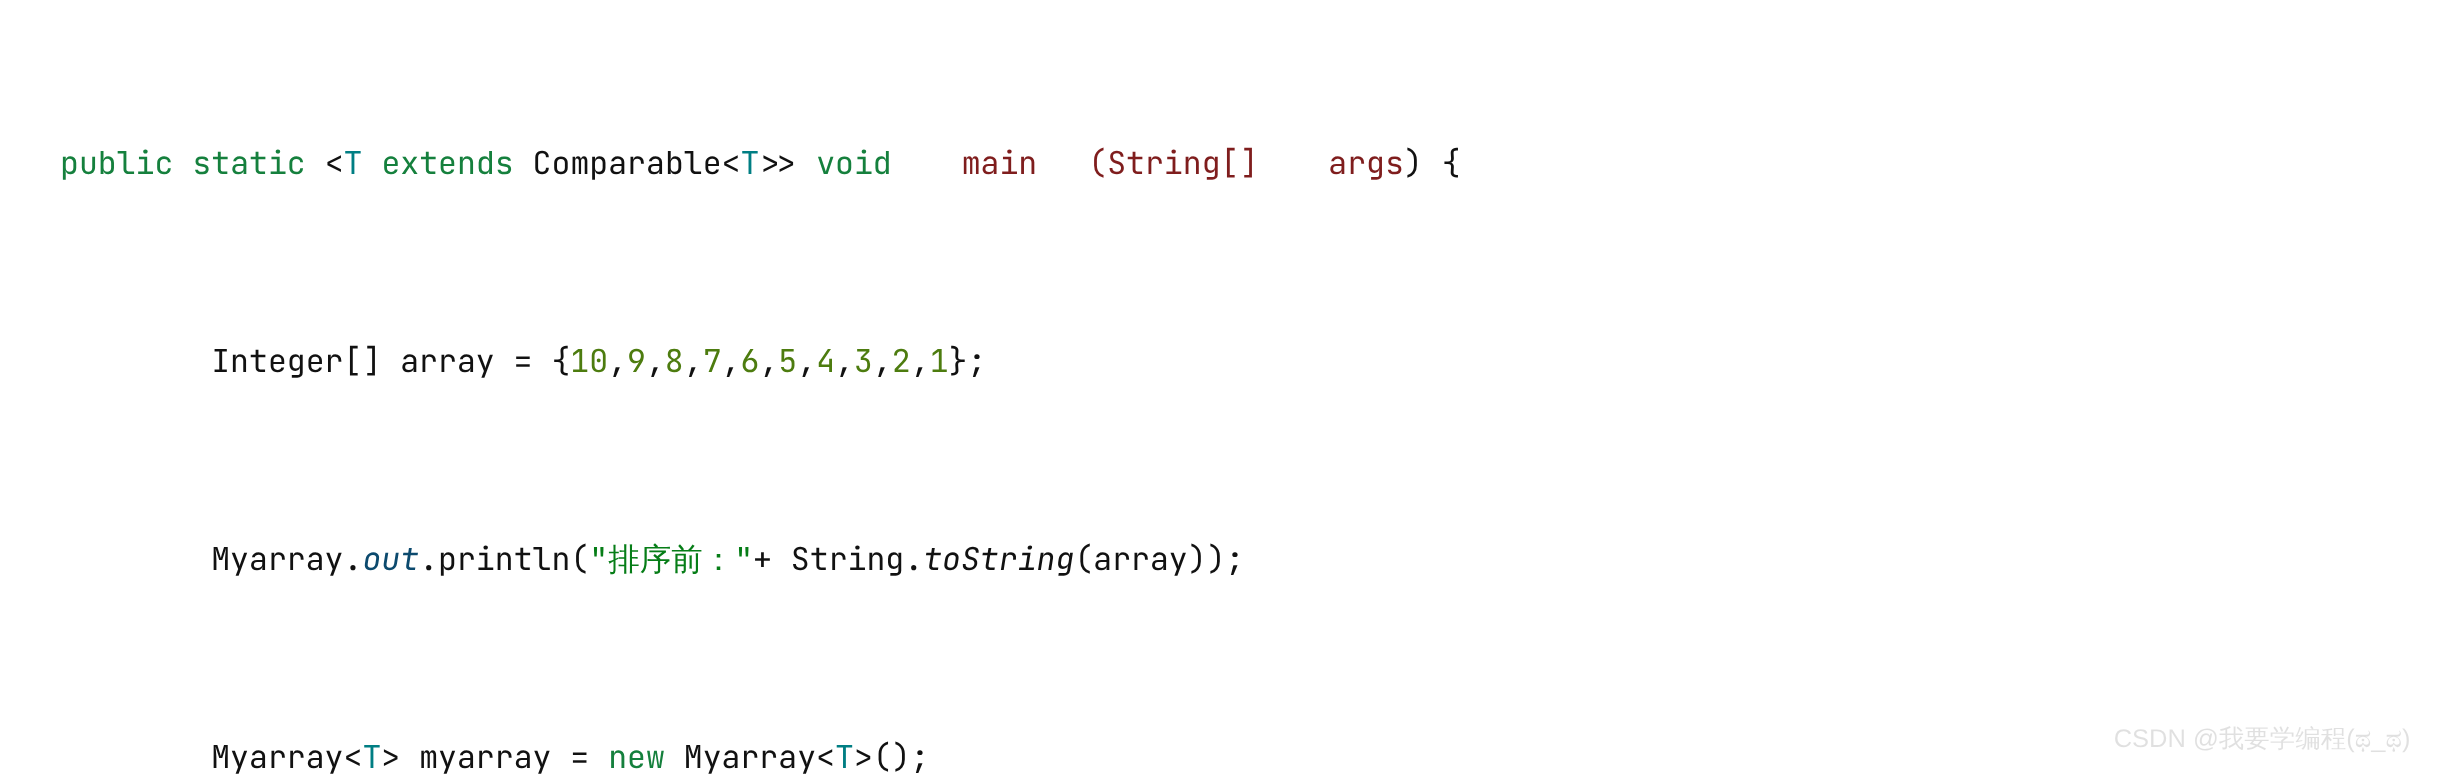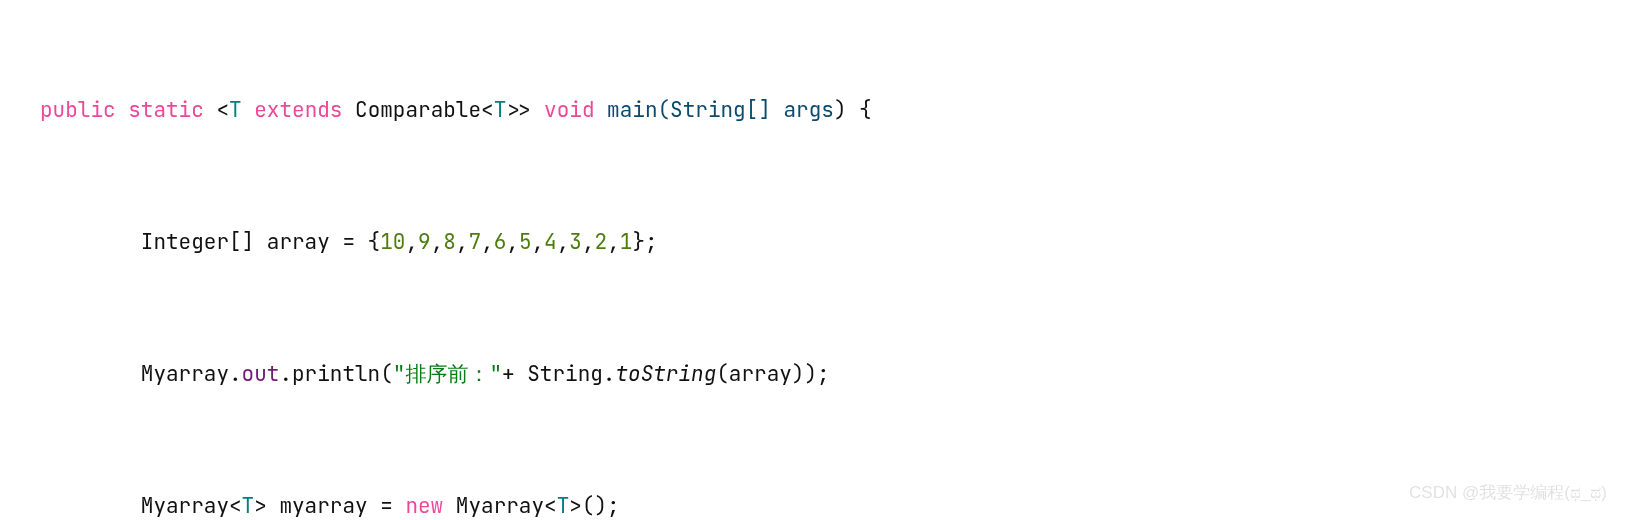--- a/index.html
+++ b/index.html
@@ -13,27 +13,27 @@
     overflow: hidden;
     position: relative;
   }
   .editor {
     padding: 0 0 0 40px;
     line-height: 44px;
     white-space: pre;
     background: #fff;
   }
   .editor .line { position: relative; }
-  .kw { color: #ec4899; }
+  .kw { color: #15803d; }
   .type-param { color: #007e83; }
   .num { color: #4d7c0f; }
   .str { color: #067D17; }
-  .field { color: #701a75; }
+  .field { color: #0c4a6e; font-style: italic; }
   .static-call { font-style: italic; }
-  .muted { color:#0c4a6e; }
+  .muted { color:#7f1d1d;margin-left:34px; }
   .watermark {
     position:absolute;
     right: 24px;
     bottom: 16px;
     color: rgba(0,0,0,0.12);
     font-family: sans-serif;
     font-size: 17px;
     pointer-events:none;
   }
 </style>

